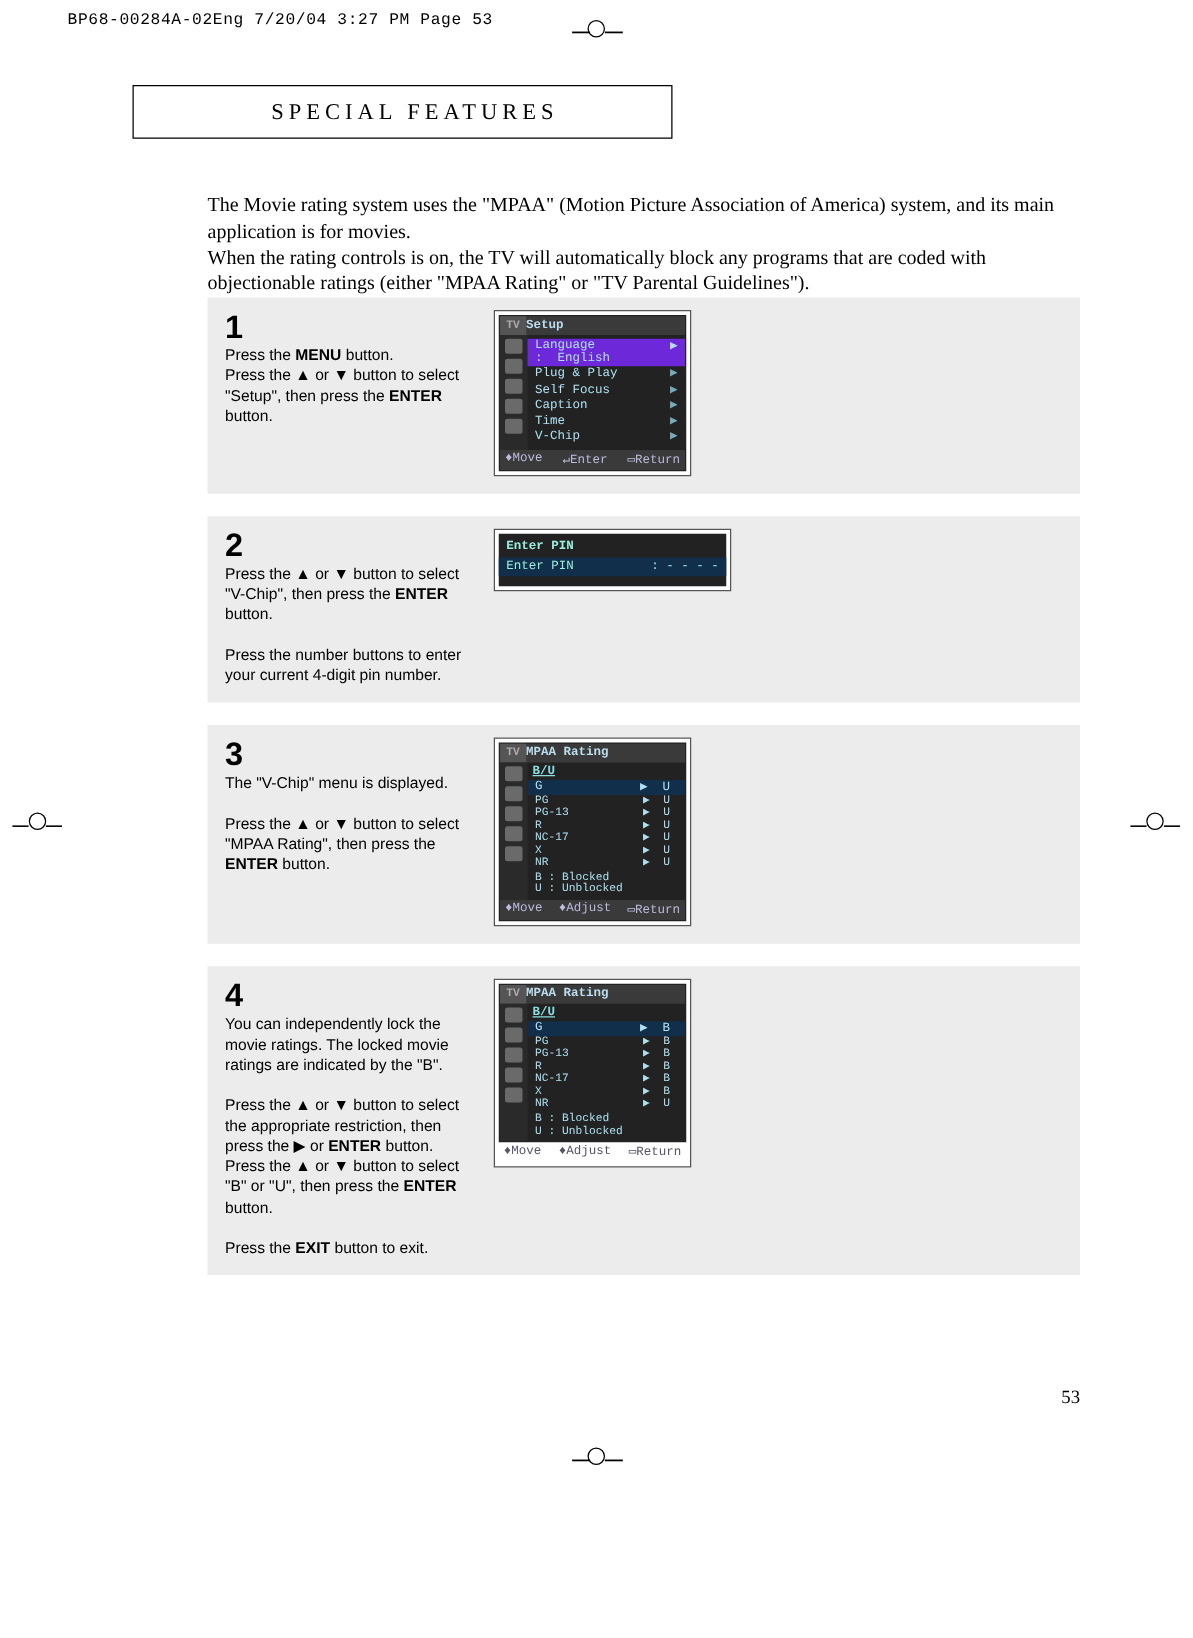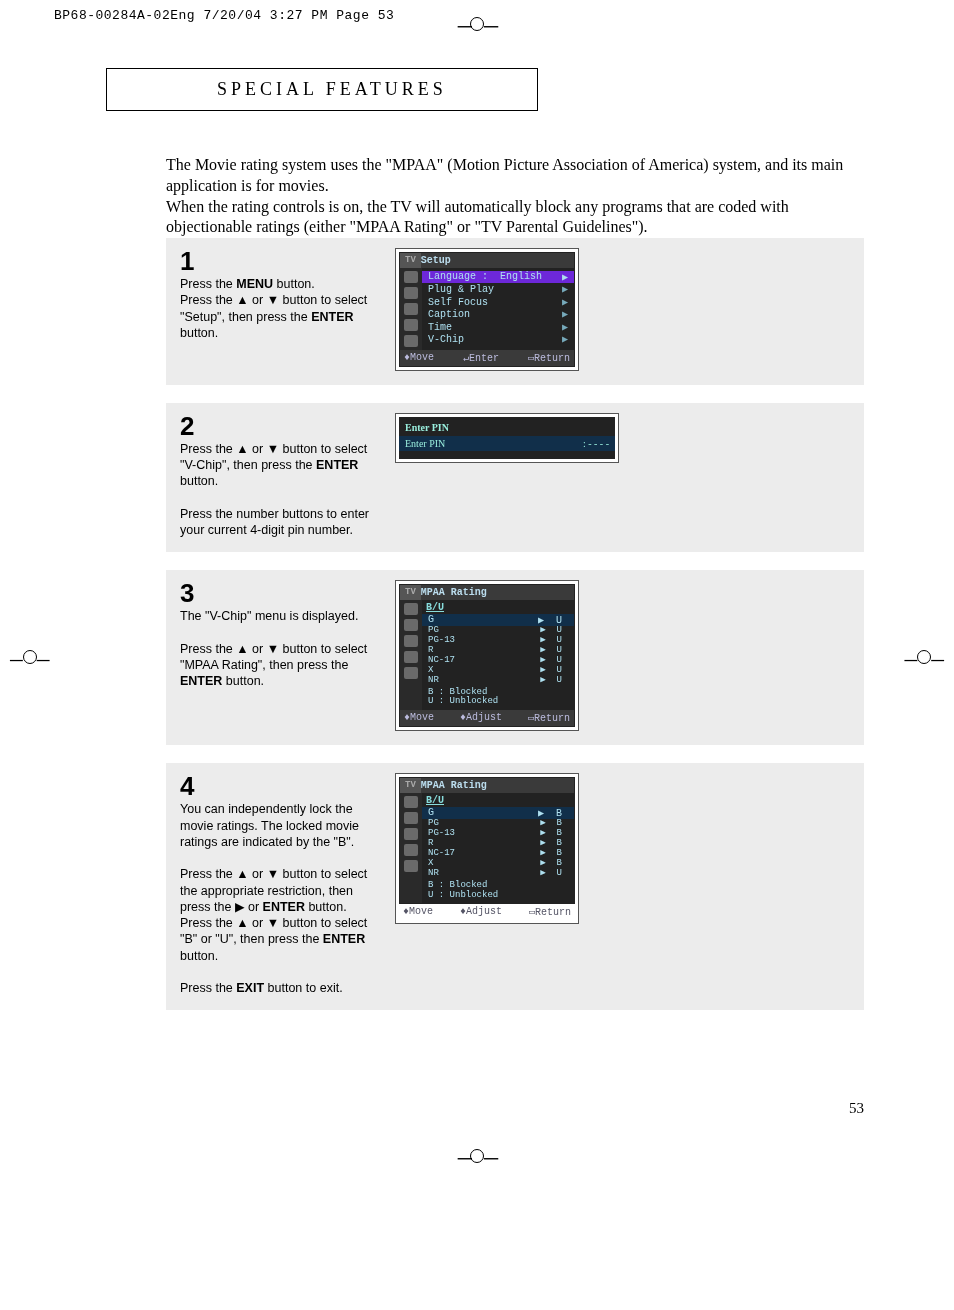--- a/index.html
+++ b/index.html
@@ -14,35 +14,35 @@
   .header-box { border: 1px solid #000; display: inline-block; padding: 10px 90px 10px 110px; margin-bottom: 44px; }
   .header-txt { font-family: Georgia, 'Times New Roman', serif; font-size: 18px; letter-spacing: 4px; font-variant: small-caps; }
   .content { margin-left: 60px; }
   .title { font-family: Arial, Helvetica, sans-serif; font-weight: bold; font-size: 18px; margin-bottom: 10px; }
   .intro { font-family: Georgia, 'Times New Roman', serif; font-size: 16px; line-height: 1.3; max-width: 720px; }
   .steps { display: flex; flex-direction: column; gap: 18px; }
   .step { background: #ececec; padding: 10px 14px 14px 14px; display: flex; gap: 20px; align-items: flex-start; }
   .step-text { width: 195px; font-size: 12.5px; line-height: 1.3; font-family: Arial, Helvetica, sans-serif; }
   .step-num { font-family: Arial, Helvetica, sans-serif; font-weight: bold; font-size: 26px; line-height: 1; margin-bottom: 2px; }
   .step-text b { font-weight: bold; }
-  .osd { background: #fff; border: 1px solid #555; padding: 3px; width: 184px; font-family: "Courier New", monospace; font-size: 10px; color: #aee0f0; }
+  .osd { background: #fff; border: 1px solid #555; padding: 3px; width: 158px; font-family: "Courier New", monospace; font-size: 10px; color: #aee0f0; }
   .osd-inner { background: #222; padding: 1px; }
   .osd-titlebar { display:flex; background:#3a3a3a; }
   .osd-tv { background:#555; color:#aaa; padding:2px 5px; font-weight:bold; font-size:9px; }
   .osd-title { flex:1; text-align:left; padding:2px 0; font-weight:bold; color:#bde; }
   .osd-body { display:flex; }
   .osd-side { width: 22px; background:#2a2a2a; display:flex; flex-direction:column; align-items:center; padding-top:3px; gap:4px; }
   .side-ico { width:14px; height:12px; background:#6a6a6a; border-radius:2px; }
   .osd-main { flex:1; padding: 2px 4px 3px 4px; }
   .osd-row { display:flex; justify-content:space-between; padding:0 2px; line-height:1.25; }
   .osd-row .arr { color:#7ab; }
   .osd-hl { background:#6d28d9; margin: 1px -4px; padding: 0 6px; display:flex; justify-content:space-between; }
   .osd-foot { background:#3a3a3a; padding: 2px 4px; color:#bbd; display:flex; justify-content:space-between; font-size:10px; }
   .osd-foot span::before { color:#9bd; }
-  .osd-pin { background:#fff; border:1px solid #555; width:224px; padding:3px; font-family:Liberation Serif, serif; font-size:10px; }
+  .osd-pin { background:#fff; border:1px solid #555; width:190px; padding:3px; font-family:Liberation Mono, monospace; font-size:10px; }
   .osd-pin-inner { background:#222; color:#9ed; padding:5px 6px 8px 6px; }
   .osd-pin-title { font-weight:bold; color:#9ed; margin-bottom:3px; }
   .osd-pin-row { background:#112f4a; padding:2px 6px; margin:0 -6px; display:flex; justify-content:space-between; }
   .mpaa-head { text-decoration: underline; color:#8dd; font-weight:bold; padding:0 0 1px 0; }
   .mpaa-row { display:flex; justify-content:space-between; padding:0 8px 0 2px; line-height:1.1; font-size:9px; }
   .mpaa-hl { background:#112f4a; margin:0 -4px; padding:0 12px 0 6px; display:flex; justify-content:space-between; }
   .osd4 .osd-foot { background:#fff; color:#333; }
   .page-num { text-align: right; font-family: Georgia, serif; font-size: 15px; margin-top: 90px; margin-right: 0; }
 </style>
 </head>

